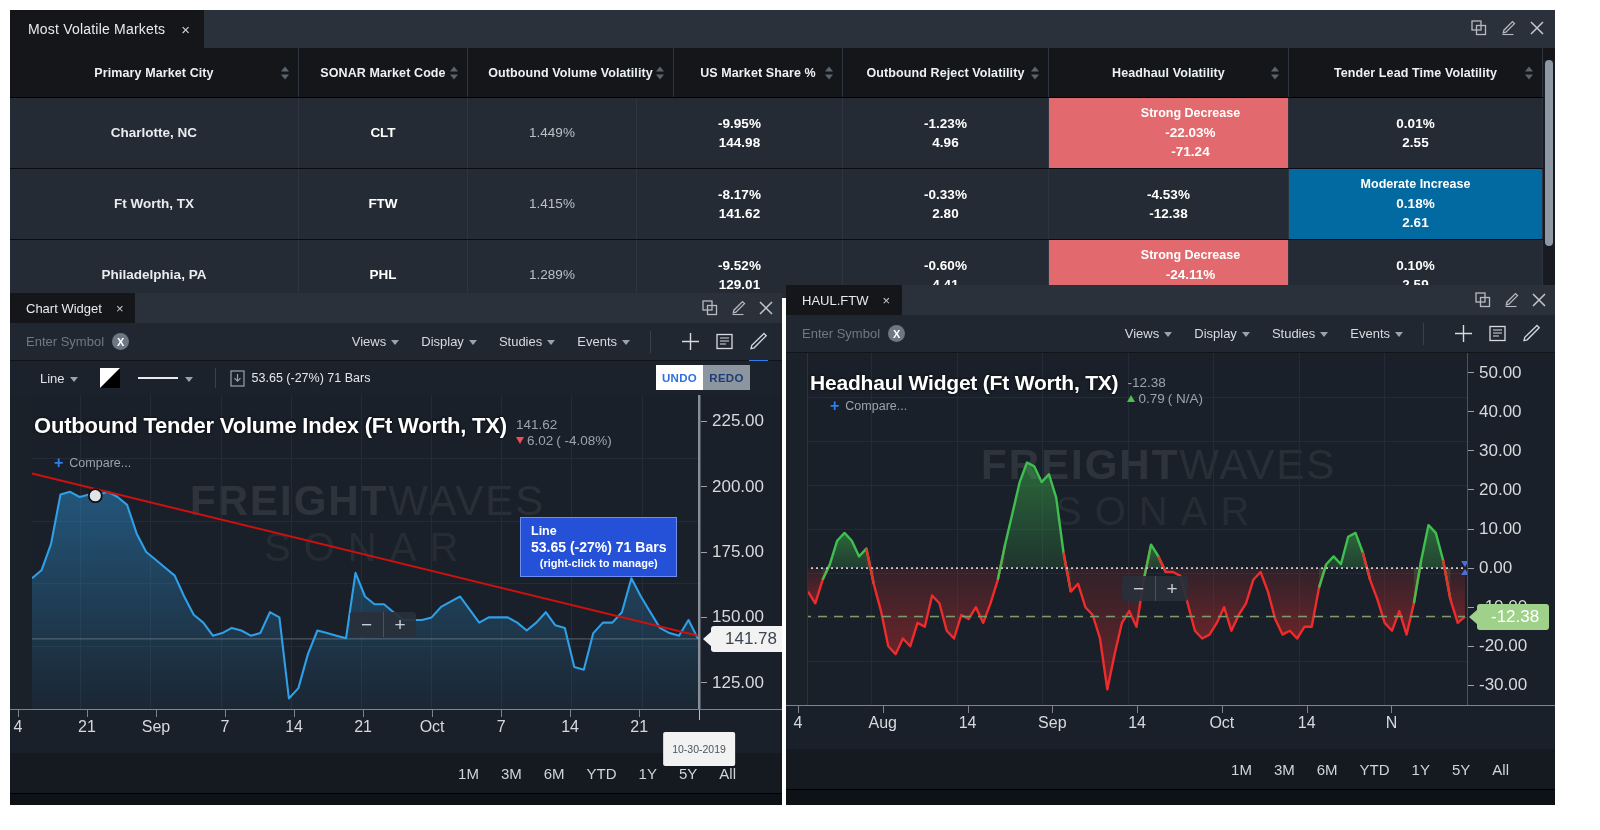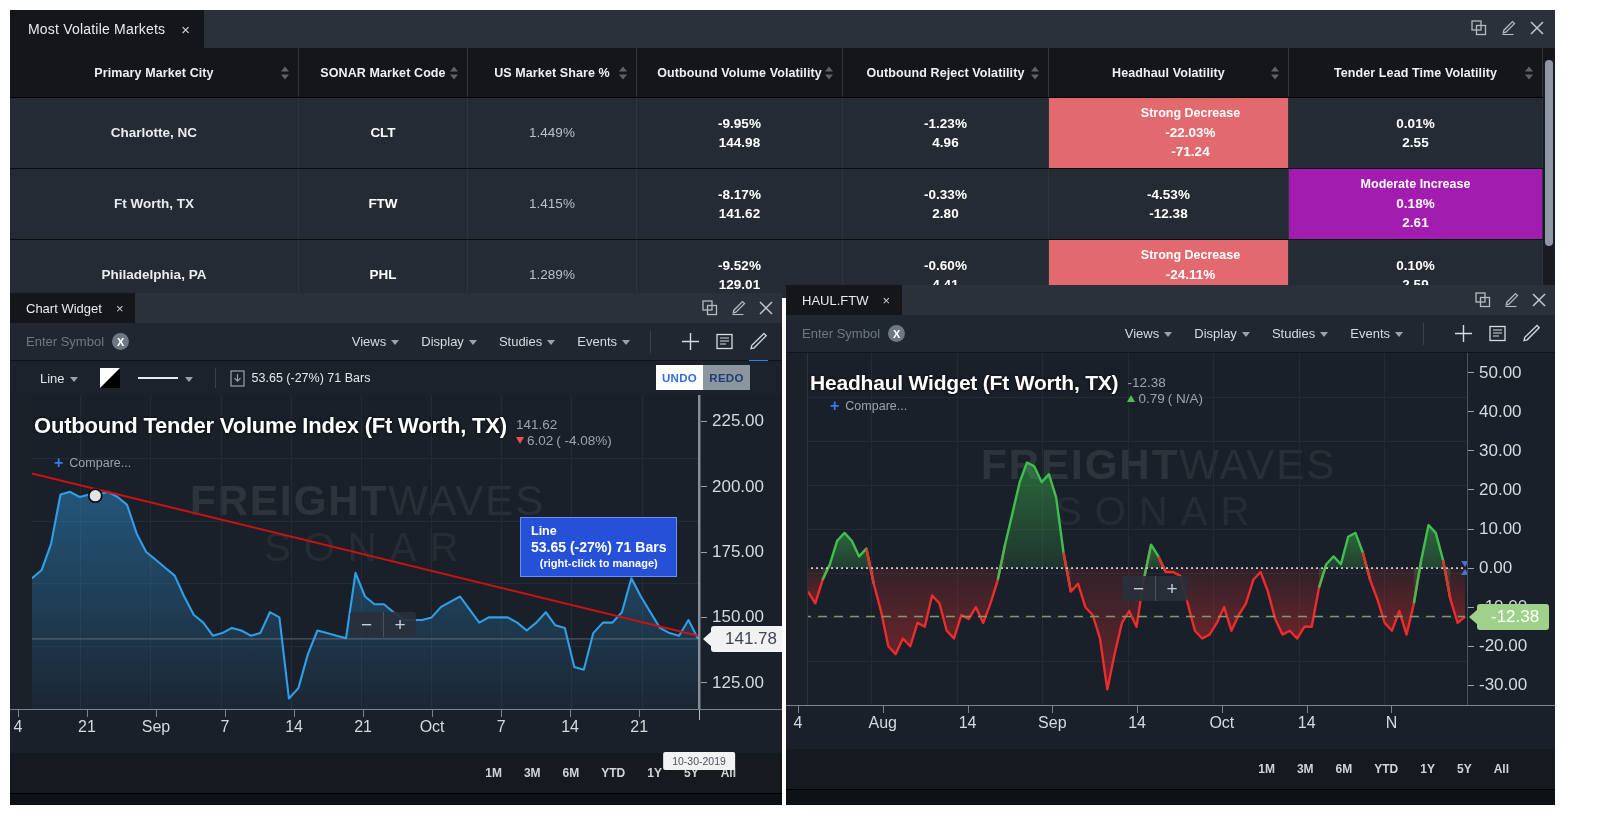--- a/index.html
+++ b/index.html
@@ -93,21 +93,21 @@
     color: #ffffff;
     line-height: 1.42;
     text-align: center;
     overflow: hidden;
   }
   .td.city { font-weight: bold; color: #e9ecef; }
   .td.code { font-weight: bold; }
   .td.share { color: #b9c0c8; }
   .td.num { font-weight: bold; }
   .td.hl-red { background: #e26a6e; padding-left: 44px; }
-  .td.hl-green { background: #a21caf; }
+  .td.hl-green { background: #0369a1; }
   .cell-label { font-weight: bold; font-size: 12.5px; }
 
   .tscroll {
     position: absolute; right: 0; top: 50px; width: 12px; bottom: 0;
     background: #181b21;
   }
   .tscroll .thumb {
     position: absolute; left: 2px; top: 0; width: 8px; height: 186px;
     background: #8e98a4; border-radius: 4px;
   }
@@ -286,34 +286,33 @@
     border-top: 1px solid #7d848d;
   }
   .xtick {
     position: absolute; top: 8px; transform: translateX(-50%);
     color: #d6dade; font-size: 16px; white-space: nowrap;
   }
   .xtickmark { position: absolute; top: 0; width: 1px; height: 7px; background: #7d848d; }
   .datetag {
     position: absolute; z-index: 9;
     background: #f2f2f2; color: #4a545e;
-    font-size: 10.5px; padding: 3px 9px;
+    font-size: 10.5px; padding: 11px 9px;
     border-radius: 2px;
     transform: translateX(-50%);
     white-space: nowrap;
-    margin-top: 20px;
   }
   .crosshair-v { position:absolute; top:0; bottom:0; width:1px; background:#b8bec6; z-index: 4; }
 
   .ranges {
     height: 40px; background: #151a21;
     display: flex; align-items: center; justify-content: flex-end;
     gap: 22px; padding-right: 46px;
   }
-  .range { color: #cfd4da; font-size: 12px; font-weight: bold; cursor: pointer; }
+  .range { color: #cfd4da; font-size: 15px; font-weight: normal; cursor: pointer; }
 
   .symbolinfo {
     height: 56px; background: #0e1115;
     display: flex; align-items: center; justify-content: center; gap: 13px;
     cursor: pointer;
     border-top: 1px solid #000;
   }
 
   .left-rail { position:absolute; left:0; top:0; bottom:0; width: 22px; background:#1b2129; z-index: 6; }
   #chart-right .left-rail { border-right: 1px solid #2b333e; }
@@ -358,29 +357,29 @@
             <i class="dn"></i>
           </span>
         </div>
         <div class="th" style="width: 169px;">
           <span>SONAR Market Code</span>
           <span class="sortarrows">
             <i class="up"></i>
             <i class="dn"></i>
           </span>
         </div>
-        <div class="th" style="width: 169px;">
-          <span>US Market Share %</span>
+        <div class="th" style="width: 206px;">
+          <span>Outbound Volume Volatility</span>
           <span class="sortarrows">
             <i class="up"></i>
             <i class="dn"></i>
           </span>
         </div>
-        <div class="th" style="width: 206px;">
-          <span>Outbound Volume Volatility</span>
+        <div class="th" style="width: 169px;">
+          <span>US Market Share %</span>
           <span class="sortarrows">
             <i class="up"></i>
             <i class="dn"></i>
           </span>
         </div>
         <div class="th" style="width: 206px;">
           <span>Outbound Reject Volatility</span>
           <span class="sortarrows">
             <i class="up"></i>
             <i class="dn"></i>

